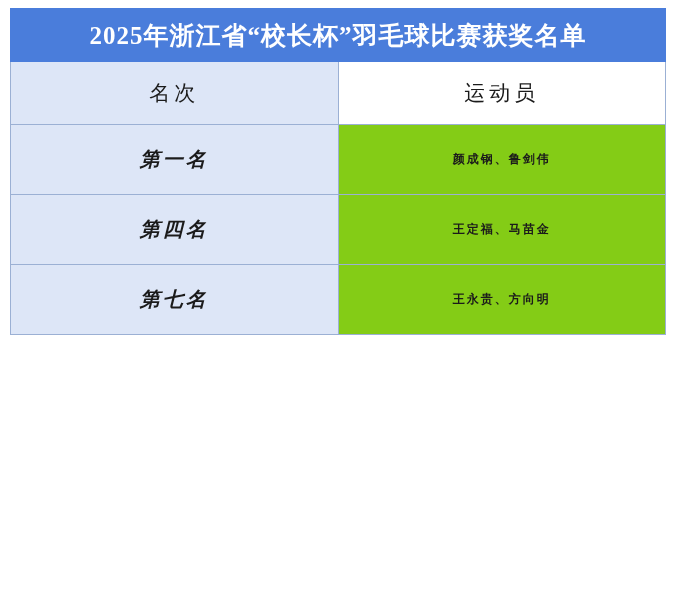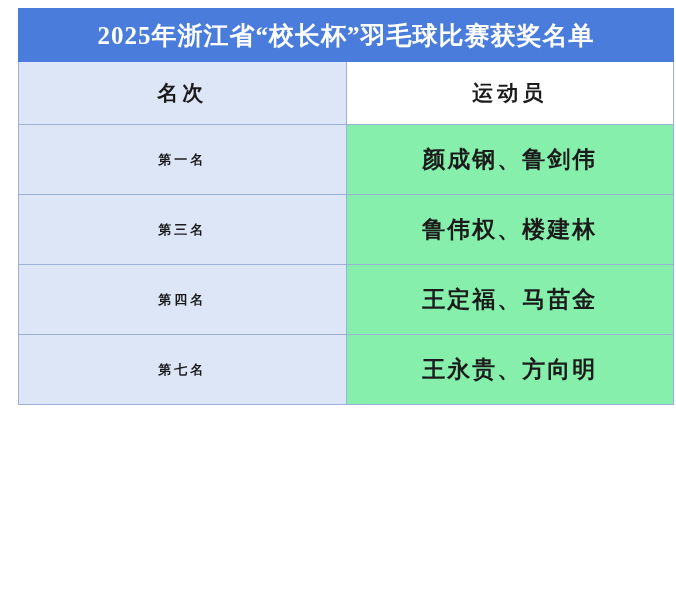--- a/index.html
+++ b/index.html
@@ -10,21 +10,21 @@
   body {
     width: 676px;
     height: 596px;
     font-family: "Liberation Serif", "DejaVu Serif", serif;
     overflow: hidden;
   }
   .sheet {
     width: 676px;
     height: 596px;
     box-sizing: border-box;
-    padding: 8px 10px 0 18px;
+    padding: 8px 10px 0 10px;
     background: #ffffff;
   }
   table.award-table {
     width: 656px;
     border-collapse: collapse;
     table-layout: fixed;
   }
   table.award-table td {
     border: 1px solid #9bb0d4;
     text-align: center;
@@ -37,37 +37,38 @@
     font-size: 25px;
     font-weight: bold;
     letter-spacing: 1px;
     height: 50px;
     border: 1px solid #4a7ddb !important;
     font-family: "Liberation Serif", "DejaVu Serif", serif;
   }
   .head-rank, .head-player {
     background: #ffffff;
     font-size: 21px;
-    font-weight: bold;
+    font-weight: normal;
     height: 60px;
     letter-spacing: 4px;
   }
   .col-rank {
     width: 168px;
     background: #dde6f7;
-    font-size: 13px;
+    font-size: 20px;
     font-weight: bold;
     letter-spacing: 3px;
+    font-style: italic;
   }
   .head-rank {
     background: #dde6f7;
   }
   .col-player {
-    background: #86efac;
-    font-size: 23px;
+    background: #84cc16;
+    font-size: 12px;
     font-weight: bold;
     letter-spacing: 2px;
   }
   tr.data-row td {
     height: 67px;
   }
 </style>
 </head>
 <body>
 
@@ -79,24 +80,20 @@
       </tr>
       <tr>
         <td class="head-rank">名次</td>
         <td class="head-player">运动员</td>
       </tr>
       <tr class="data-row">
         <td class="col-rank">第一名</td>
         <td class="col-player">颜成钢、鲁剑伟</td>
       </tr>
       <tr class="data-row">
-        <td class="col-rank">第三名</td>
-        <td class="col-player">鲁伟权、楼建林</td>
-      </tr>
-      <tr class="data-row">
         <td class="col-rank">第四名</td>
         <td class="col-player">王定福、马苗金</td>
       </tr>
       <tr class="data-row">
         <td class="col-rank">第七名</td>
         <td class="col-player">王永贵、方向明</td>
       </tr>
     </tbody>
   </table>
 </div>

